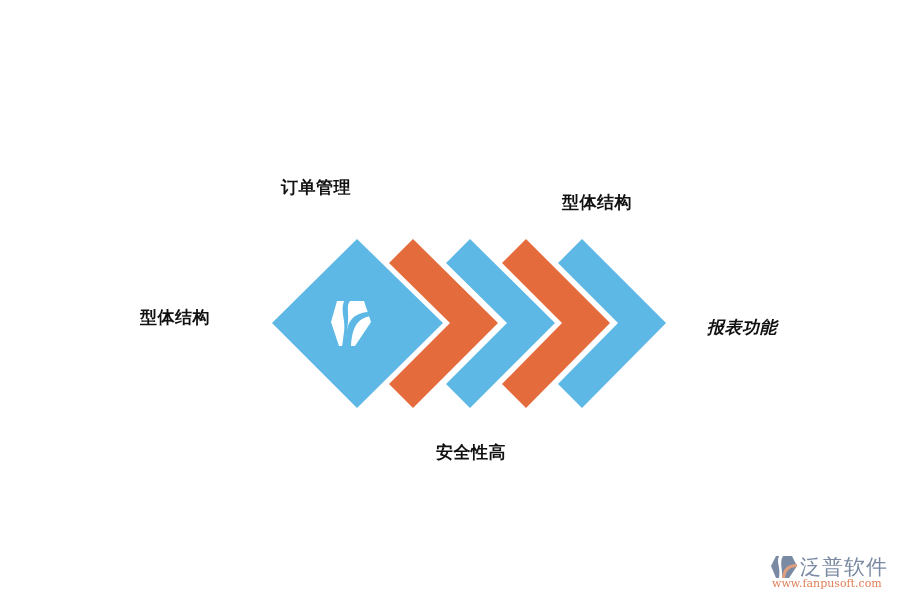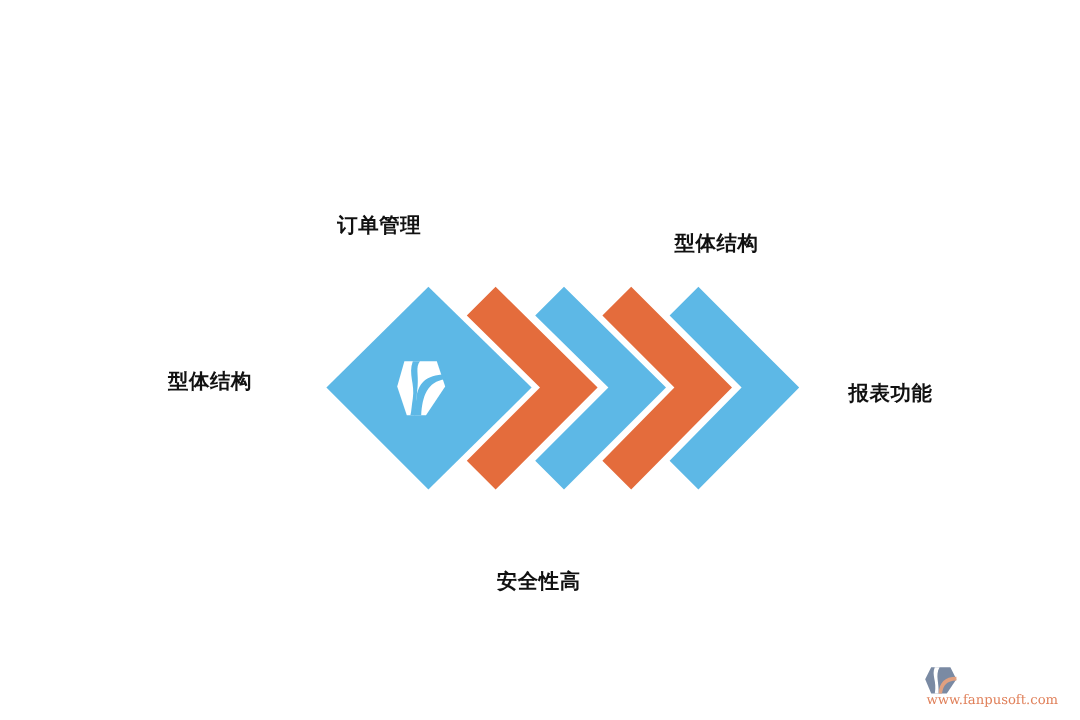--- a/index.html
+++ b/index.html
@@ -32,23 +32,24 @@
   <g>
     <polygon points="337,301 364,301 371,322 355,346 339,346 331,322" fill="#ffffff"></polygon>
     <path d="M351,346 C352,330 356,318 371,316 L371,312 C355,312 348,320 347,332 C346,338 346,342 345,346 Z" fill="#5DB8E6"></path>
     <path d="M344,301 C340,312 346,320 344,332 C343,338 343,342 342,346 L346,346 C347,338 347,330 348,322 C349,312 346,306 350,301 Z" fill="#5DB8E6"></path>
   </g>
 </svg>
 
 <div class="label" style="left:281px; top:176px;font-family:Liberation Serif, serif;">订单管理</div>
 <div class="label" style="left:562px; top:191px;">型体结构</div>
 <div class="label" style="left:140px; top:306px;font-family:Liberation Serif, serif;">型体结构</div>
-<div class="label" style="left:707px; top:316px;">报表功能</div>
-<div class="label" style="left:414px; top:441px;margin-top:32px;">安全性高</div>
+<div class="label" style="left:707px; top:316px;font-style:italic;">报表功能</div>
+<div class="label" style="left:436px; top:441px;">安全性高</div>
 
 <div class="wm">
   <svg class="wm-logo" width="28" height="24" viewBox="0 0 28 24">
     <polygon points="6,1 22,1 27,11 19,23 6,23 1,11" fill="#7a8aa3"></polygon>
     <path d="M12,23 C13,14 17,9 27,9 L27,12 C19,12 16,16 15,23 Z" fill="#e0a080"></path>
     <path d="M9,1 C6,8 11,12 9,23 L12,23 C13,14 9,8 13,1 Z" fill="#ffffff"></path>
   </svg>
+  <div class="wm-cn">泛普软件</div>
   <div class="wm-url">www.fanpusoft.com</div>
 </div>
 
 </body></html>

